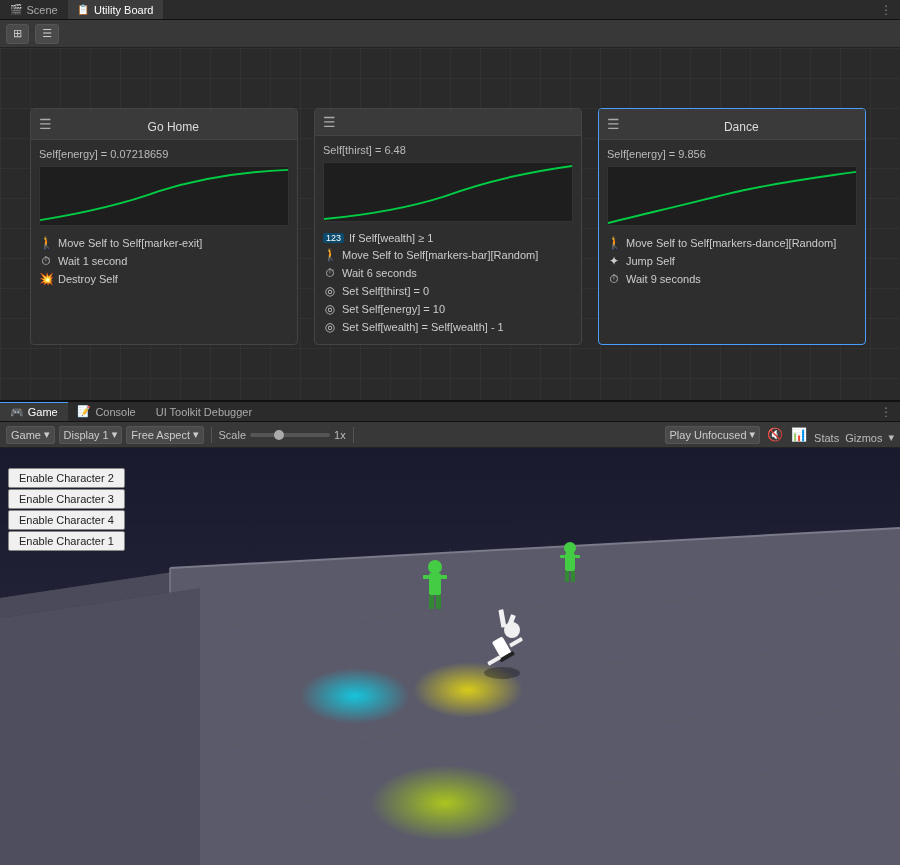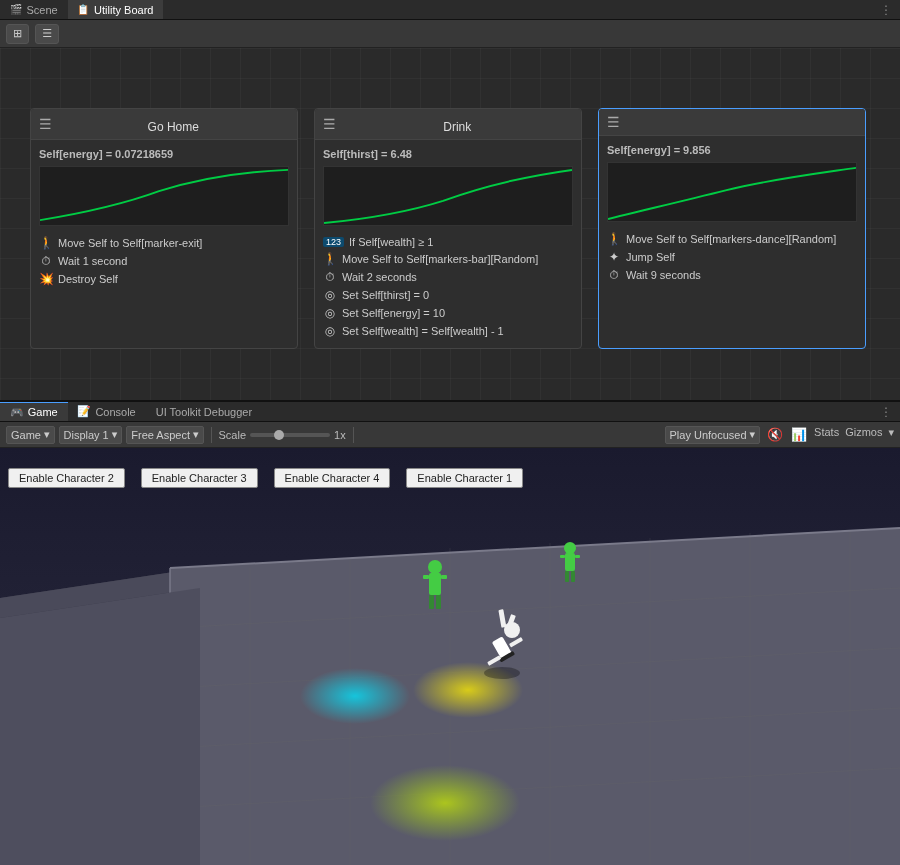--- a/index.html
+++ b/index.html
@@ -119,21 +119,20 @@
       text-align: center;
       font-size: 12px;
       color: #ddd;
       margin-top: 6px;
     }
     .card-body { padding: 8px; }
     .card-stat {
       font-size: 11px;
       color: #bbb;
       margin-bottom: 6px;
-      font-weight: bold;
     }
 
     
     .chart-area {
       background: #1e1e1e;
       border: 1px solid #333;
       height: 60px;
       margin-bottom: 8px;
       position: relative;
       overflow: hidden;
@@ -234,21 +233,21 @@
       width: 10px;
       height: 10px;
       background: #aaa;
       border-radius: 50%;
       top: -3px;
       left: 30%;
     }
     .gt-right {
       margin-left: auto;
       display: flex;
-      align-items: flex-start;
+      align-items: flex-end;
       gap: 6px;
       color: #bbb;
       font-size: 11px;
     }
     .gt-icon-btn {
       width: 18px;
       height: 18px;
       display: flex;
       align-items: center;
       justify-content: center;
@@ -264,22 +263,22 @@
       position: relative;
       overflow: hidden;
     }
 
     
     .enable-buttons {
       position: absolute;
       top: 20px;
       left: 8px;
       display: flex;
-      flex-direction: row;
-      gap: 16px;
+      flex-direction: column;
+      gap: 1px;
       z-index: 10;
     }
     .enable-btn {
       background: #f0f0f0;
       border: 1px solid #888;
       border-radius: 2px;
       color: #222;
       font-size: 11px;
       padding: 3px 10px;
       cursor: pointer;
@@ -340,61 +339,61 @@
             <span class="action-icon">💥</span>
             <span>Destroy Self</span>
           </div>
         </div>
       </div>
     </div>
 
     <div class="card">
       <div class="card-header">
         <span class="card-menu-icon">☰</span>
-        <span class="card-title">Drink</span>
       </div>
       <div class="card-body">
         <div class="card-stat">Self[thirst] = 6.48</div>
         <div class="chart-area">
           <svg class="chart-svg" viewBox="0 0 250 60" preserveAspectRatio="none">
             <path d="M0,58 C30,55 80,48 120,35 C160,20 200,10 250,3" fill="none" stroke="#00cc44" stroke-width="2"></path>
           </svg>
         </div>
         <div class="action-list">
           <div class="action-item">
             <span class="action-badge">123</span>
             <span>If Self[wealth] ≥ 1</span>
           </div>
           <div class="action-item">
             <span class="action-icon">🚶</span>
             <span>Move Self to Self[markers-bar][Random]</span>
           </div>
           <div class="action-item">
             <span class="action-icon">⏱</span>
-            <span>Wait 2 seconds</span>
+            <span>Wait 6 seconds</span>
           </div>
           <div class="action-item">
             <span class="action-icon">◎</span>
             <span>Set Self[thirst] = 0</span>
           </div>
           <div class="action-item">
             <span class="action-icon">◎</span>
             <span>Set Self[energy] = 10</span>
           </div>
           <div class="action-item">
             <span class="action-icon">◎</span>
             <span>Set Self[wealth] = Self[wealth] - 1</span>
           </div>
         </div>
       </div>
     </div>
 
     <div class="card selected">
       <div class="card-header">
         <span class="card-menu-icon">☰</span>
+        <span class="card-title">Dance</span>
       </div>
       <div class="card-body">
         <div class="card-stat">Self[energy] = 9.856</div>
         <div class="chart-area">
           <svg class="chart-svg" viewBox="0 0 230 60" preserveAspectRatio="none">
             <path d="M0,58 C20,52 60,42 110,28 C150,17 200,10 230,5" fill="none" stroke="#00cc44" stroke-width="2"></path>
           </svg>
         </div>
         <div class="action-list">
           <div class="action-item">

